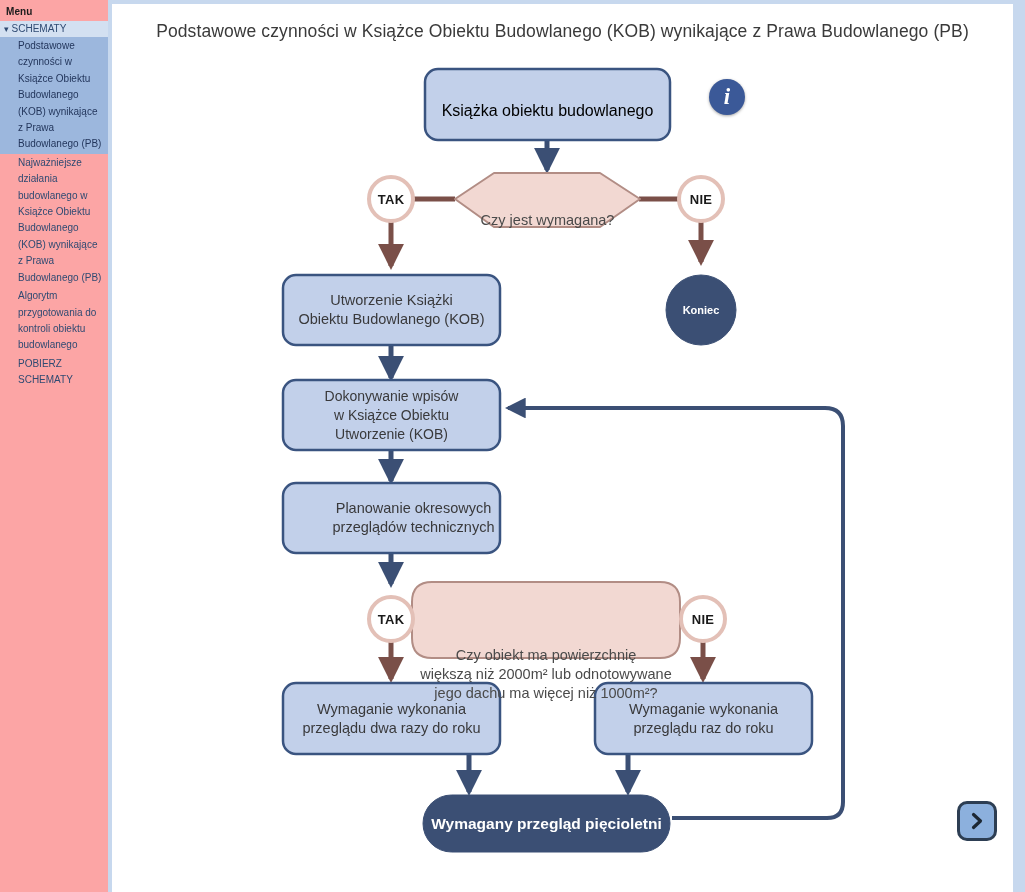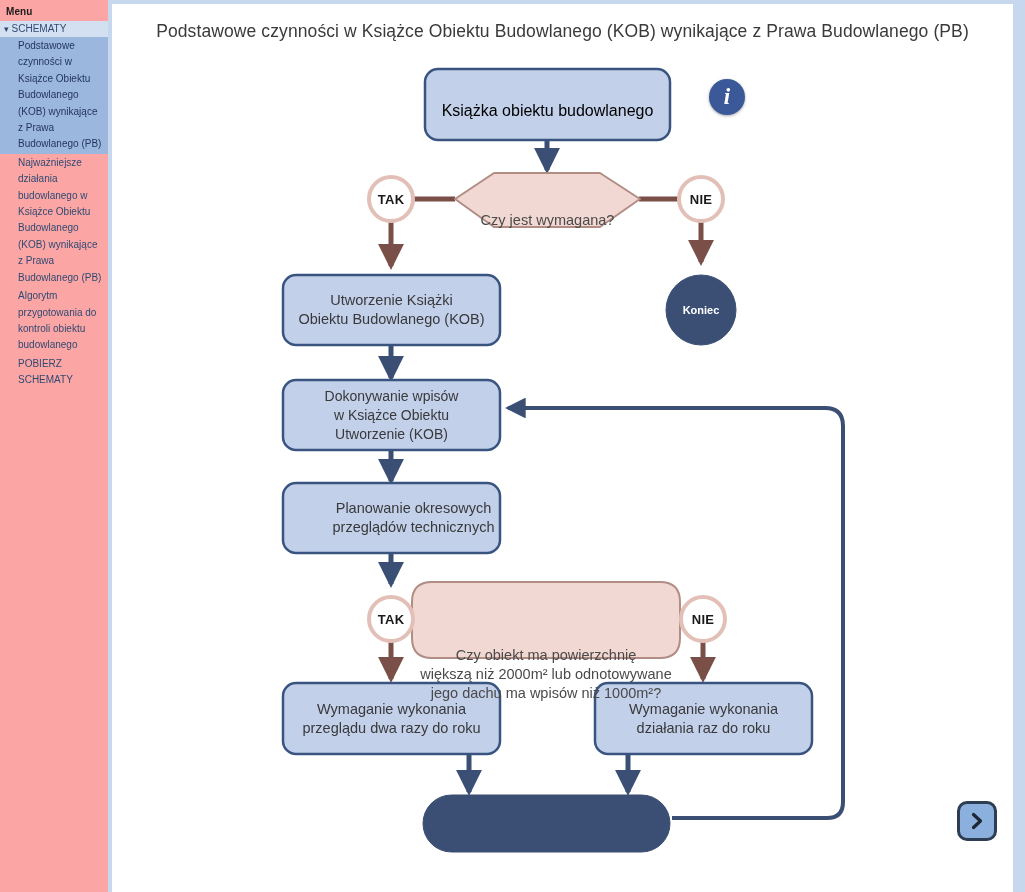--- a/index.html
+++ b/index.html
@@ -75,21 +75,21 @@
   .yn-circle{
     color:#1a1a1a;
     font-size:13px;
     font-weight:bold;
     letter-spacing:.3px;
   }
   .dark-circle{
     color:#ffffff;font-size:11px;font-weight:bold;
   }
   .dark-pill{
-    color:#ffffff;font-size:15.5px;font-weight:bold;margin-top:37px;
+    color:#ffffff;font-size:15.5px;font-weight:bold;
   }
 
   
   #info-badge{
     position:absolute;left:597px;top:75px;
     width:36px;height:36px;border-radius:50%;
     background:#3b5998;
     box-shadow:0 1px 3px rgba(0,0,0,.35);
     display:flex;align-items:center;justify-content:center;
     color:#fff;font-family:"Liberation Serif","DejaVu Serif",serif;
@@ -264,42 +264,42 @@
       <div class="txt">
         <div>Planowanie okresowych</div>
         <div>przeglądów technicznych</div>
       </div>
     </div>
 
     <div class="node pink-dec" style="left:300px;top:578px;width:268px;height:88px;margin-top:48px;">
       <div class="txt">
         <div>Czy obiekt ma powierzchnię</div>
         <div>większą niż 2000m² lub odnotowywane</div>
-        <div>jego dachu ma wpisów niż 1000m²?</div>
+        <div>jego dachu ma więcej niż 1000m²?</div>
       </div>
     </div>
 
     <div class="node yn-circle" style="left:257px;top:593px;width:44px;height:44px;">
       <div class="txt">TAK</div>
     </div>
     <div class="node yn-circle" style="left:569px;top:593px;width:44px;height:44px;">
       <div class="txt">NIE</div>
     </div>
 
     <div class="node" style="left:171px;top:679px;width:217px;height:71px;color:#39393b;font-size:14.5px;line-height:19px;">
       <div class="txt">
         <div>Wymaganie wykonania</div>
         <div>przeglądu dwa razy do roku</div>
       </div>
     </div>
 
     <div class="node" style="left:483px;top:679px;width:217px;height:71px;color:#39393b;font-size:14.5px;line-height:19px;">
       <div class="txt">
         <div>Wymaganie wykonania</div>
-        <div>działania raz do roku</div>
+        <div>przeglądu raz do roku</div>
       </div>
     </div>
 
     <div class="node dark-pill" style="left:311px;top:791px;width:247px;height:57px;">
       <div class="txt">Wymagany przegląd pięcioletni</div>
     </div>
 
   </div>
 
   <div id="info-badge">

